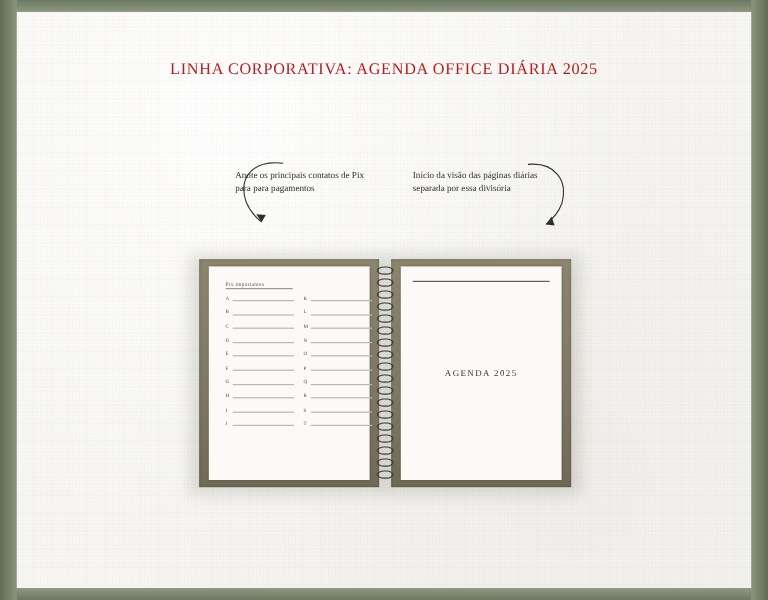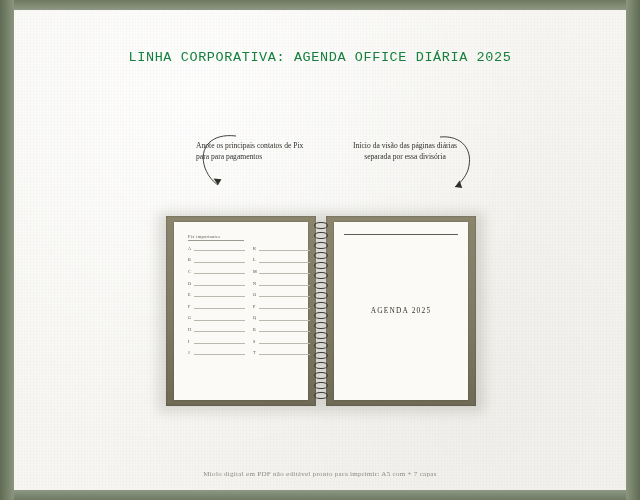--- a/index.html
+++ b/index.html
@@ -49,41 +49,41 @@
   #header {
     position: absolute;
     left: 0; right: 0;
     top: 50px;
     text-align: center;
     color: #2e2e2c;
   }
   #title {
     font-size: 13.5px;
     letter-spacing: 0.6px;
-    font-family: Liberation Mono, monospace;
-    color: #15803d;
+    font-family: Liberation Serif, serif;
+    color: #b91c1c;
     text-align: center;
   }
   #subtitle {
     margin-top: 4px;
     font-size: 7.6px;
     letter-spacing: 1.1px;
     color: #4b4b44;
   }
 
   
   .annotation {
     position: absolute;
     font-family: "Liberation Serif", serif;
     font-size: 7.6px;
     line-height: 1.45;
     color: #2f2f2a;
   }
   #annotation-left  { left: 196px; top: 140px; width: 120px; text-align: left; }
-  #annotation-right { left: 344px; top: 140px; width: 122px; text-align: center; }
+  #annotation-right { left: 344px; top: 140px; width: 122px; }
 
   
   #notebook {
     position: absolute;
     left: 166px;
     top: 176px;
     width: 310px;
     height: 190px;
     margin-top: 40px;
   }
@@ -366,15 +366,14 @@
         <div class="ring" style="top: 116px;"></div>
         <div class="ring" style="top: 126px;"></div>
         <div class="ring" style="top: 136px;"></div>
         <div class="ring" style="top: 146px;"></div>
         <div class="ring" style="top: 156px;"></div>
         <div class="ring" style="top: 166px;"></div>
         <div class="ring" style="top: 176px;"></div>
       </div>
   </div>
 
-  <div id="footer">Miolo digital em PDF não editável  pronto para imprimir: A5 com + 7 capas</div>
 
 </div>
 
 </body></html>

